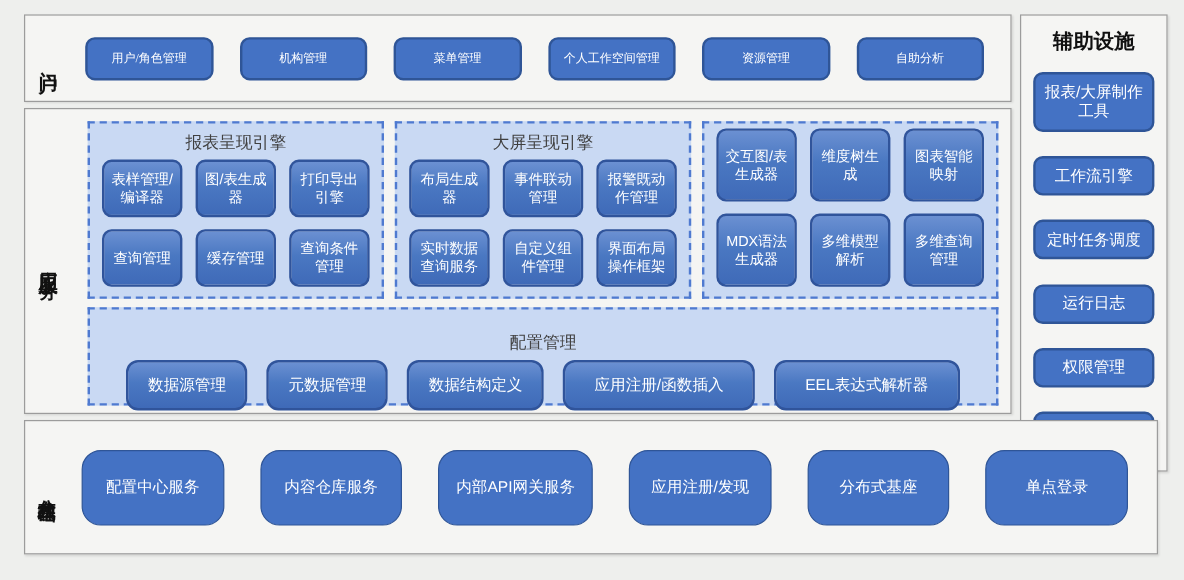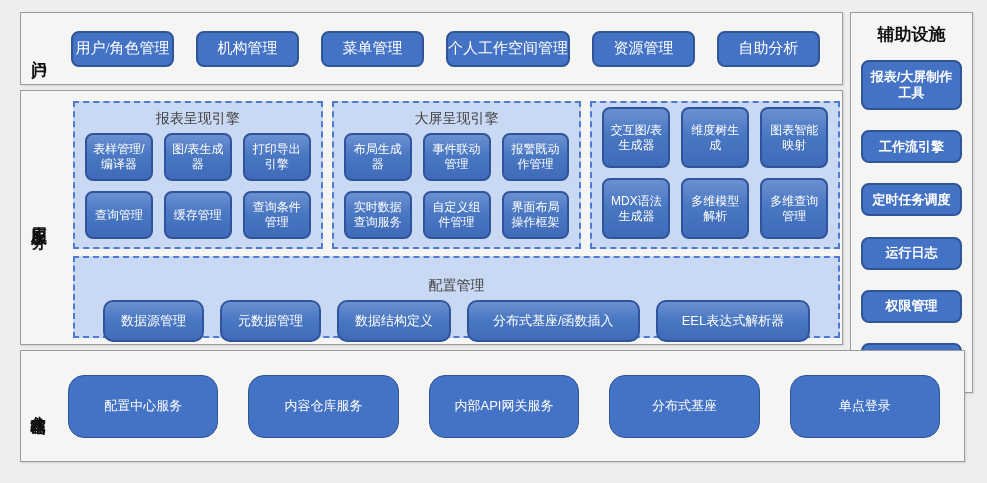--- a/index.html
+++ b/index.html
@@ -30,21 +30,21 @@
   #portal .vlabel { margin-left:10px; }
   #portal .row { flex:1; display:flex; align-items:center; gap:22px; padding:0 22px 0 24px; }
   .btn {
     background:#4472c4;
     border:2px solid #2f5597;
     color:#fff;
     text-align:center;
     display:flex; align-items:center; justify-content:center;
     cursor:pointer;
   }
-  .btn-portal { flex:1; height:36px; border-radius:8px; font-size:15px; white-space:nowrap;font-family:Liberation Serif, serif; }
+  .btn-portal { flex:1; height:36px; border-radius:8px; font-size:10px; white-space:nowrap;font-family:Liberation Serif, serif; }
   
   #app { left:20px; top:90px; width:823px; height:255px; display:flex; }
   #app .vlabel { align-self:center; margin-left:10px; }
   .app-content { flex:1; padding:10px 10px 8px 26px; display:flex; flex-direction:column; gap:7px; }
   .engines { display:flex; gap:9px; }
   .panel {
     background:#c9d9f3;
     border:2px dashed #4f7ad0;
   }
   .engine-panel { flex:1; height:148px; padding:4px 10px 8px; display:flex; flex-direction:column; }
@@ -65,21 +65,21 @@
     padding:2px 3px;
   }
   .config-panel { height:82px; padding:16px 28px 8px; display:flex; flex-direction:column; }
   .config-row { flex:1; display:flex; align-items:center; justify-content:center; gap:16px; }
   .btn-config { height:42px; border-radius:10px; font-size:13px; padding:0 16px; white-space:nowrap; }
   .btn-config.wide { padding:0 24px; }
   
   #aux { left:850px; top:12px; width:123px; height:381px; display:flex; flex-direction:column; align-items:center; padding:10px 0; }
   .aux-title { font-weight:bold; font-size:17px; color:#111; margin-bottom:12px; }
   .aux-col { flex:1; display:flex; flex-direction:column; justify-content:space-between; align-items:center; width:100%; padding:2px 10px 6px; }
-  .btn-aux { width:101px; height:33px; border-radius:8px; font-size:13px; line-height:1.2; white-space:nowrap;font-weight:bold; }
+  .btn-aux { width:101px; height:33px; border-radius:8px; font-size:13px; line-height:1.2; white-space:nowrap; }
   .btn-aux.two-line { height:50px; white-space:normal; padding:0 6px; }
   
   #dist { left:20px; top:350px; width:945px; height:112px; display:flex; align-items:center; }
   #dist .vlabel { margin-left:10px; font-size:15px; letter-spacing:1px; }
   #dist .row { flex:1; display:flex; align-items:center; justify-content:space-between; padding:0 24px 0 22px; gap:30px; }
   .btn-dist { height:63px; border-radius:16px; font-size:13px; padding:0 14px; white-space:nowrap; flex:1; border-width:1px; }
 </style>
 </head>
 <body>
 
@@ -136,21 +136,21 @@
       </div>
 
     </div>
 
     <div class="panel config-panel">
       <div class="panel-title">配置管理</div>
       <div class="config-row">
         <div class="btn btn-node btn-config">数据源管理</div>
         <div class="btn btn-node btn-config">元数据管理</div>
         <div class="btn btn-node btn-config">数据结构定义</div>
-        <div class="btn btn-node btn-config wide">分布式基座/函数插入</div>
+        <div class="btn btn-node btn-config wide">应用注册/函数插入</div>
         <div class="btn btn-node btn-config wide">EEL表达式解析器</div>
       </div>
     </div>
   </div>
 </section>
 
 <aside class="box" id="aux">
   <div class="aux-title">辅助设施</div>
   <div class="aux-col">
     <div class="btn btn-aux two-line">报表/大屏制作工具</div>
@@ -161,16 +161,17 @@
     <div class="btn btn-aux">消息中心</div>
   </div>
 </aside>
 
 <section class="box" id="dist">
   <div class="vlabel">分布式基础</div>
   <div class="row">
     <div class="btn btn-dist">配置中心服务</div>
     <div class="btn btn-dist">内容仓库服务</div>
     <div class="btn btn-dist">内部API网关服务</div>
+    <div class="btn btn-dist">应用注册/发现</div>
     <div class="btn btn-dist">分布式基座</div>
     <div class="btn btn-dist">单点登录</div>
   </div>
 </section>
 
 </body></html>

